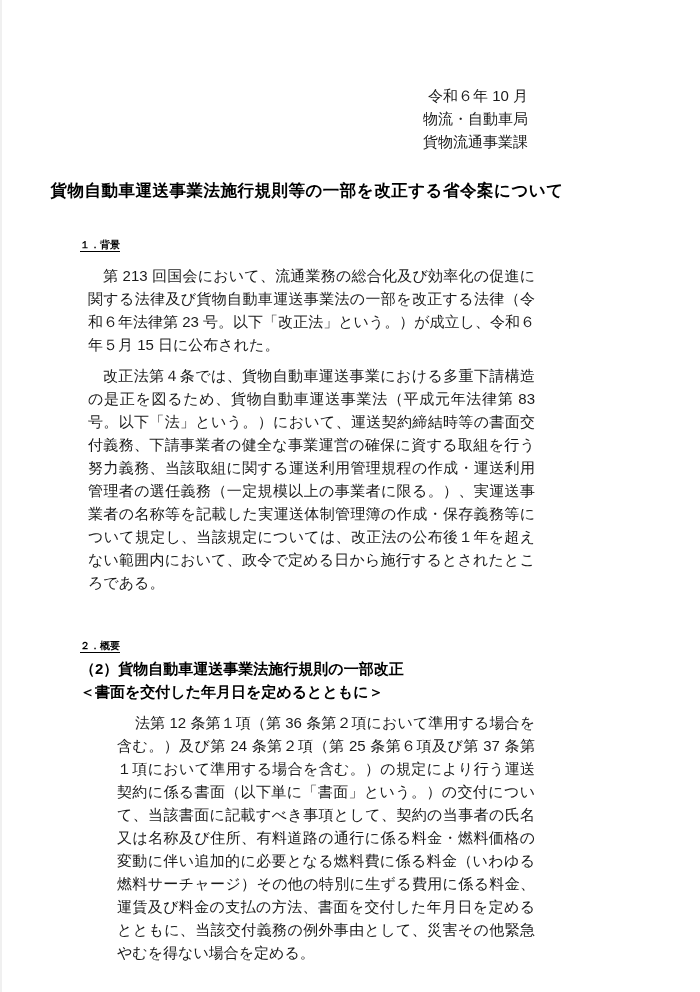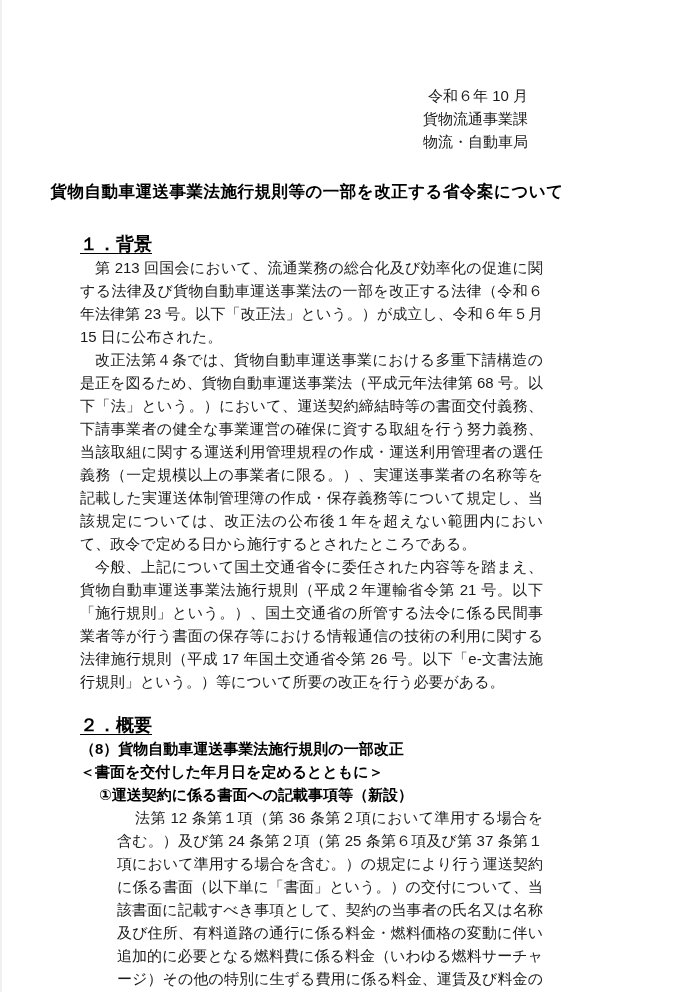--- a/index.html
+++ b/index.html
@@ -23,36 +23,37 @@
   }
   .doc-header div { white-space: nowrap; }
   .doc-title {
     font-size: 16.5px;
     font-weight: 700;
     text-align: center;
     margin: 26px 4px 0 0;
     letter-spacing: 0.5px;
     line-height: 24px;
     color: #000000;
+    font-family: Liberation Serif, serif;
   }
   .content {
     padding: 0 73px 0 78px;
   }
   .sec-heading {
-    font-size: 18px;
+    font-size: 10px;
     font-weight: 700;
     color: #000000;
     text-decoration: underline;
     text-underline-offset: 3px;
     margin: 30px 0 0 0;
     line-height: 23px;
   }
-  .sec-heading.sec2 { margin-top: 21px; font-family: Liberation Serif, serif; }
+  .sec-heading.sec2 { margin-top: 40px; font-family: Liberation Serif, serif; }
   .para {
-    margin: 0;
+    margin: 8px;
     text-indent: 1em;
     text-align: justify;
     text-justify: inter-ideograph;
   }
   .subhead {
     font-weight: 700;
     color: #000000;
     margin: 0;
     line-height: 23px;
   }
@@ -62,34 +63,32 @@
     text-indent: 1.2em;
   }
 </style>
 </head>
 <body>
 
 <div class="page">
 
   <div class="doc-header">
     <div>令和６年 10 月</div>
+    <div>物流・自動車局</div>
     <div>貨物流通事業課</div>
-    <div>物流・自動車局</div>
   </div>
 
   <h1 class="doc-title">貨物自動車運送事業法施行規則等の一部を改正する省令案について</h1>
 
   <div class="content">
 
     <h2 class="sec-heading">１．背景</h2>
     <p class="para">第 213 回国会において、流通業務の総合化及び効率化の促進に関する法律及び貨物自動車運送事業法の一部を改正する法律（令和６年法律第 23 号。以下「改正法」という。）が成立し、令和６年５月 15 日に公布された。</p>
-    <p class="para">改正法第４条では、貨物自動車運送事業における多重下請構造の是正を図るため、貨物自動車運送事業法（平成元年法律第 68 号。以下「法」という。）において、運送契約締結時等の書面交付義務、下請事業者の健全な事業運営の確保に資する取組を行う努力義務、当該取組に関する運送利用管理規程の作成・運送利用管理者の選任義務（一定規模以上の事業者に限る。）、実運送事業者の名称等を記載した実運送体制管理簿の作成・保存義務等について規定し、当該規定については、改正法の公布後１年を超えない範囲内において、政令で定める日から施行するとされたところである。</p>
-    <p class="para">今般、上記について国土交通省令に委任された内容等を踏まえ、貨物自動車運送事業法施行規則（平成２年運輸省令第 21 号。以下「施行規則」という。）、国土交通省の所管する法令に係る民間事業者等が行う書面の保存等における情報通信の技術の利用に関する法律施行規則（平成 17 年国土交通省令第 26 号。以下「e-文書法施行規則」という。）等について所要の改正を行う必要がある。</p>
+    <p class="para">改正法第４条では、貨物自動車運送事業における多重下請構造の是正を図るため、貨物自動車運送事業法（平成元年法律第 83 号。以下「法」という。）において、運送契約締結時等の書面交付義務、下請事業者の健全な事業運営の確保に資する取組を行う努力義務、当該取組に関する運送利用管理規程の作成・運送利用管理者の選任義務（一定規模以上の事業者に限る。）、実運送事業者の名称等を記載した実運送体制管理簿の作成・保存義務等について規定し、当該規定については、改正法の公布後１年を超えない範囲内において、政令で定める日から施行するとされたところである。</p>
 
     <h2 class="sec-heading sec2">２．概要</h2>
-    <div class="subhead">（8）貨物自動車運送事業法施行規則の一部改正</div>
+    <div class="subhead">（2）貨物自動車運送事業法施行規則の一部改正</div>
     <div class="subhead">＜書面を交付した年月日を定めるとともに＞</div>
-    <div class="subhead indent1">①運送契約に係る書面への記載事項等（新設）</div>
     <p class="para body2">法第 12 条第１項（第 36 条第２項において準用する場合を含む。）及び第 24 条第２項（第 25 条第６項及び第 37 条第１項において準用する場合を含む。）の規定により行う運送契約に係る書面（以下単に「書面」という。）の交付について、当該書面に記載すべき事項として、契約の当事者の氏名又は名称及び住所、有料道路の通行に係る料金・燃料価格の変動に伴い追加的に必要となる燃料費に係る料金（いわゆる燃料サーチャージ）その他の特別に生ずる費用に係る料金、運賃及び料金の支払の方法、書面を交付した年月日を定めるとともに、当該交付義務の例外事由として、災害その他緊急やむを得ない場合を定める。</p>
 
   </div>
 
 </div>
 
 </body></html>

